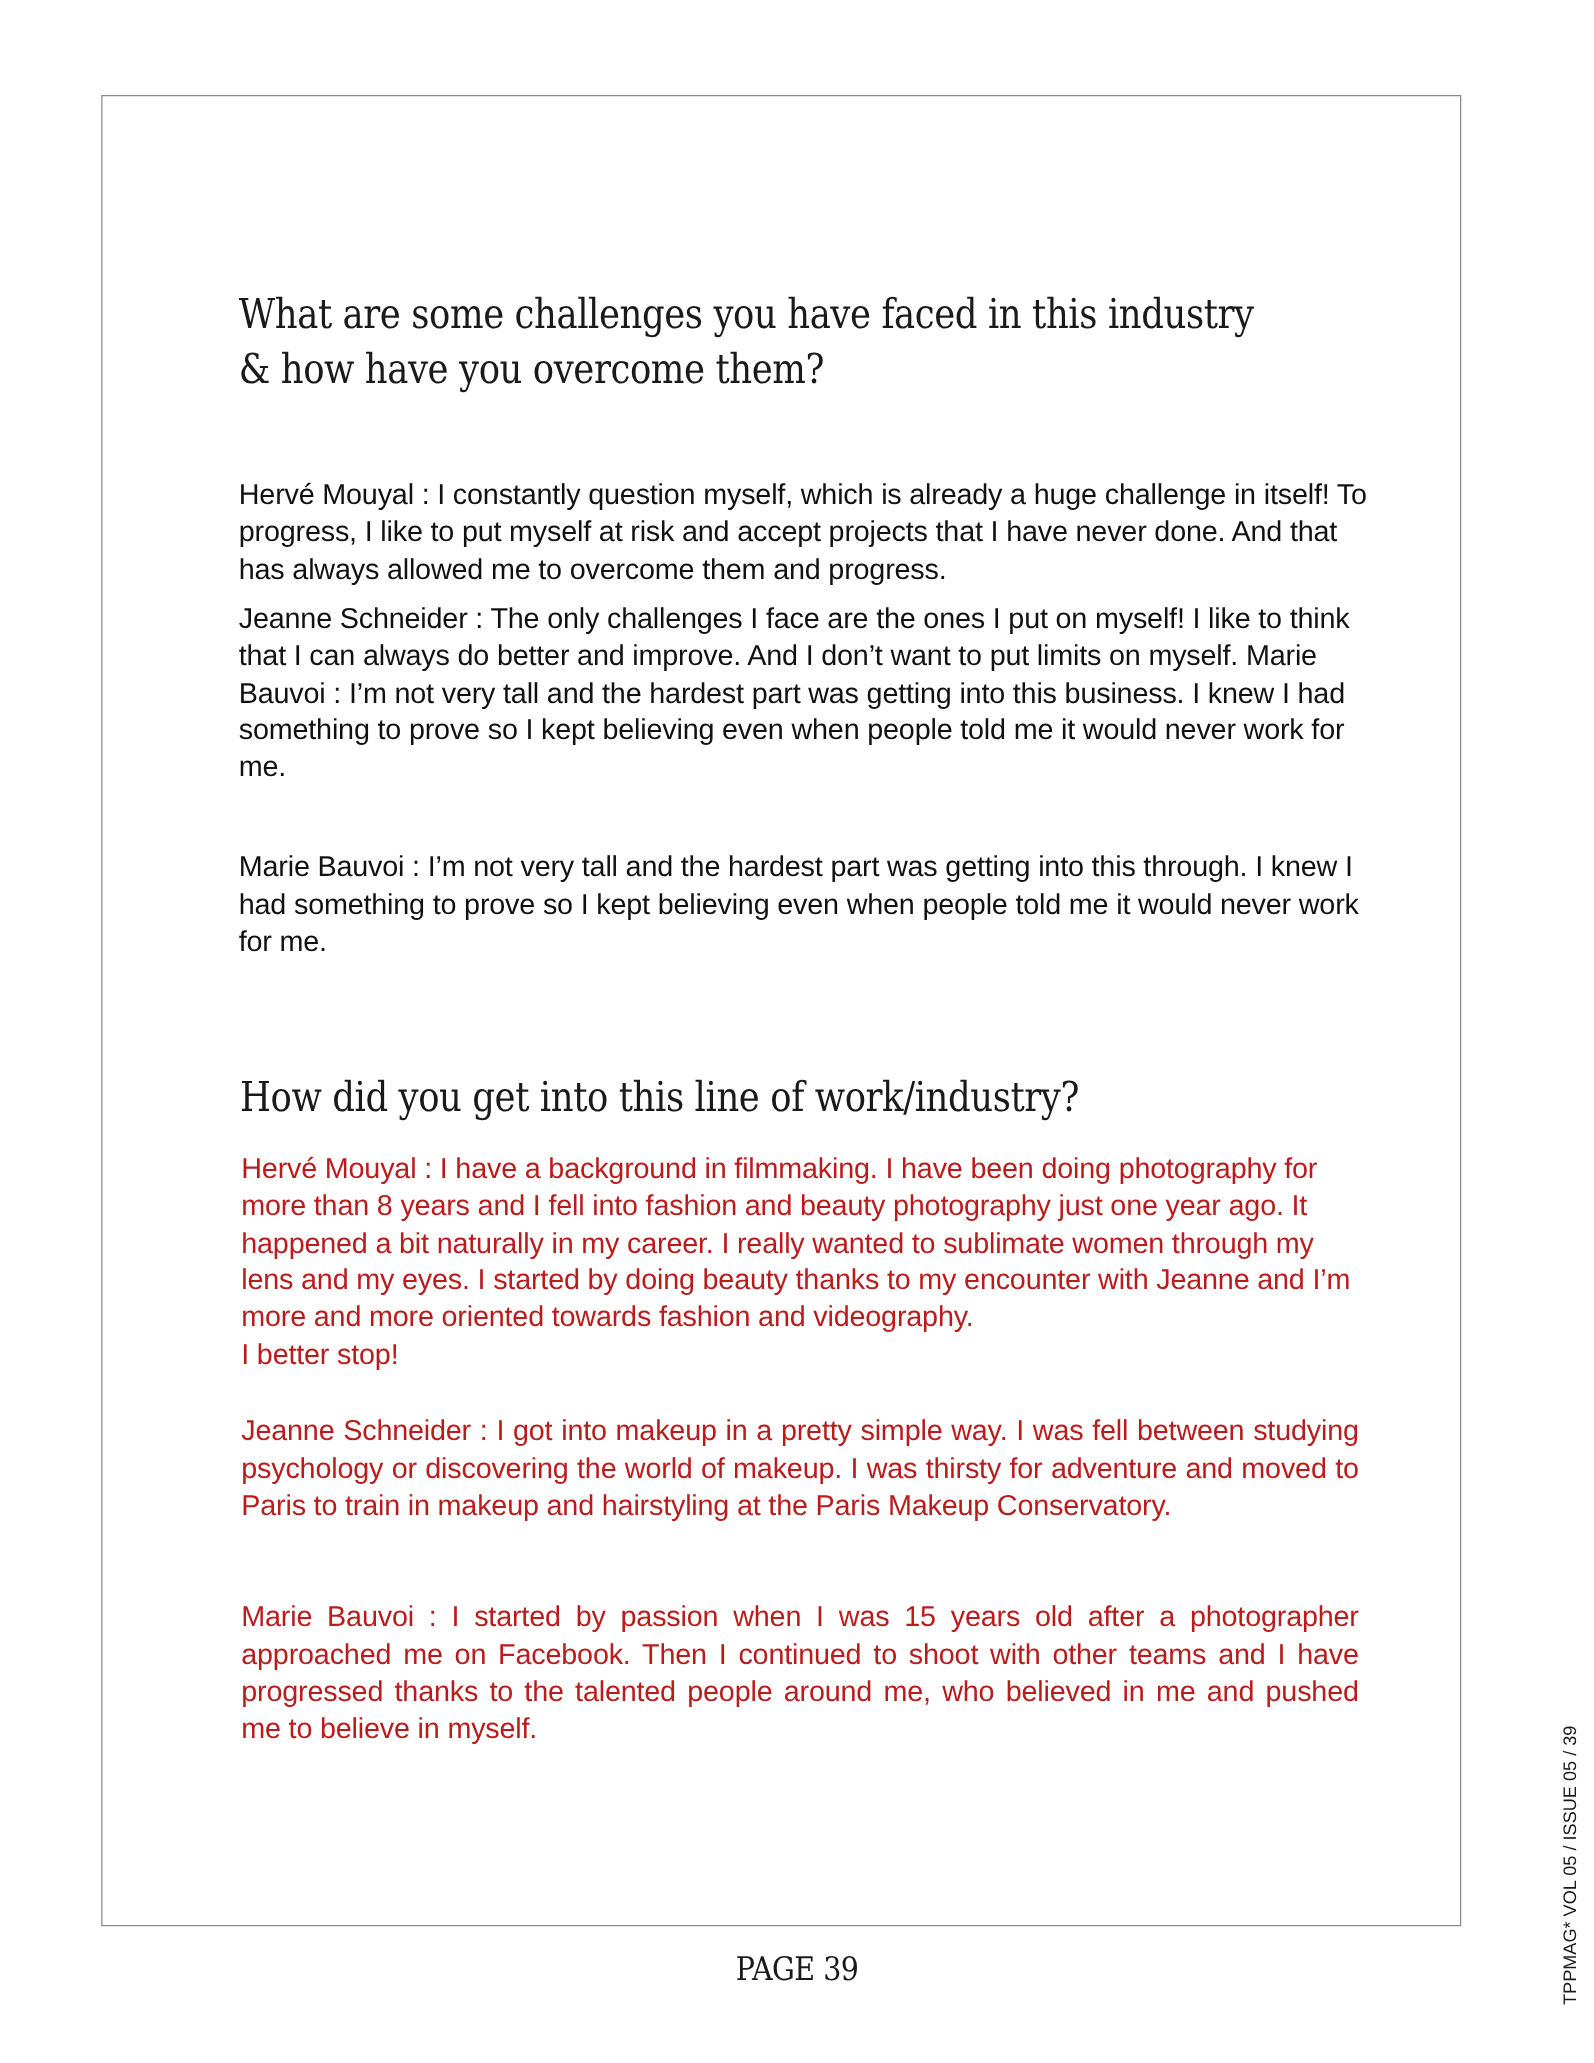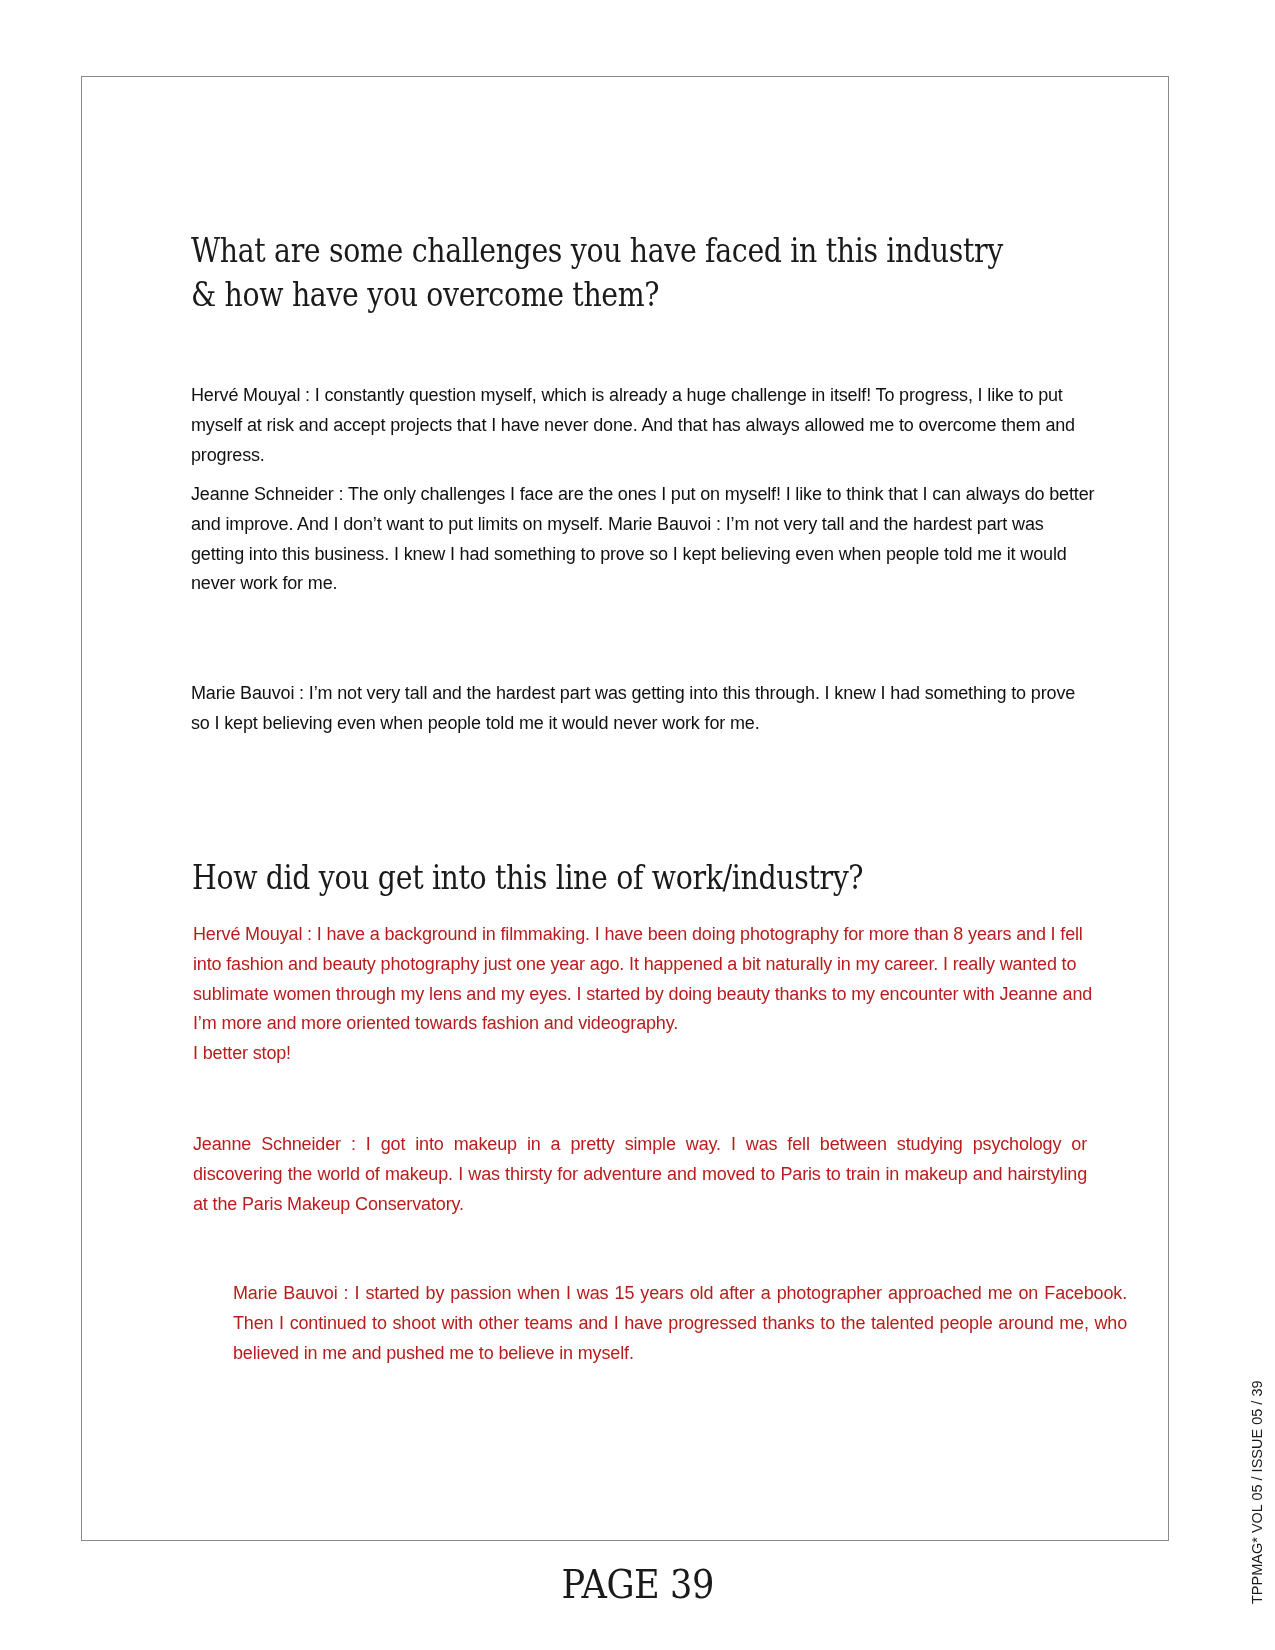--- a/index.html
+++ b/index.html
@@ -13,34 +13,34 @@
     font-weight: normal; color: #1a1a1a; margin: 0;
     font-size: 33px; line-height: 44px; letter-spacing: -0.4px;
     transform: scaleX(0.86); transform-origin: left top;
     white-space: nowrap;
   }
   .h1 { left: 191px; top: 229px; }
   .h2 { left: 192px; top: 856px; }
   .para {
     position: absolute; margin: 0;
     font-family: "Liberation Sans", sans-serif;
-    font-size: 18px; line-height: 29.8px; color: #111;
+    font-size: 23px; line-height: 29.8px; color: #111;
     width: 905px; letter-spacing: -0.15px;
   }
   .s2 .para { color: #b91c1c; }
   .p1 { left: 191px; top: 381px; }
   .p2 { left: 191px; top: 480px; }
   .p3 { left: 191px; top: 679px; }
   .p4 { left: 193px; top: 920px; }
   .p5 { left: 193px; top: 1130px; text-align: justify; width: 894px; }
-  .p6 { left: 193px; top: 1279px; text-align: justify; width: 894px; margin-left: 40px; }
+  .p6 { left: 193px; top: 1279px; text-align: justify; width: 894px; }
   .page-num {
     position: absolute; left: 0; width: 1275px; top: 1561px; text-align: center;
     font-family: "DejaVu Serif", "Liberation Serif", serif;
-    font-size: 40px; color: #1a1a1a; letter-spacing: -0.5px;
+    font-size: 26px; color: #1a1a1a; letter-spacing: -0.5px;
   }
   .page-num span { display: inline-block; transform: scaleX(0.88); }
   .side-caption {
     position: absolute; left: 1249px; top: 1604px;
     transform: rotate(-90deg); transform-origin: left top;
     font-family: "Liberation Sans", sans-serif; font-size: 14.5px; color: #1a1a1a;
     white-space: nowrap;
   }
 </style>
 </head>

